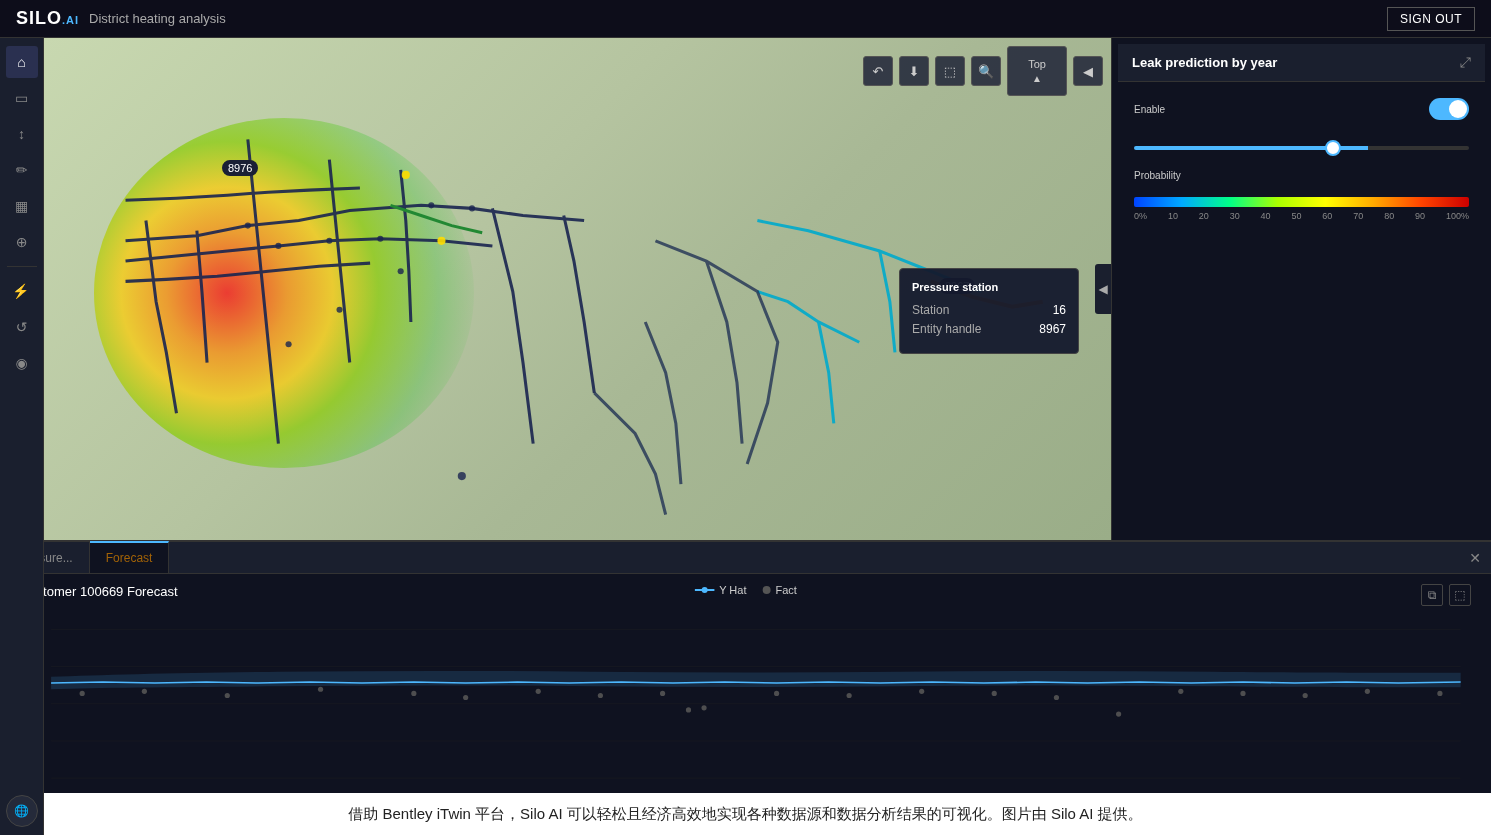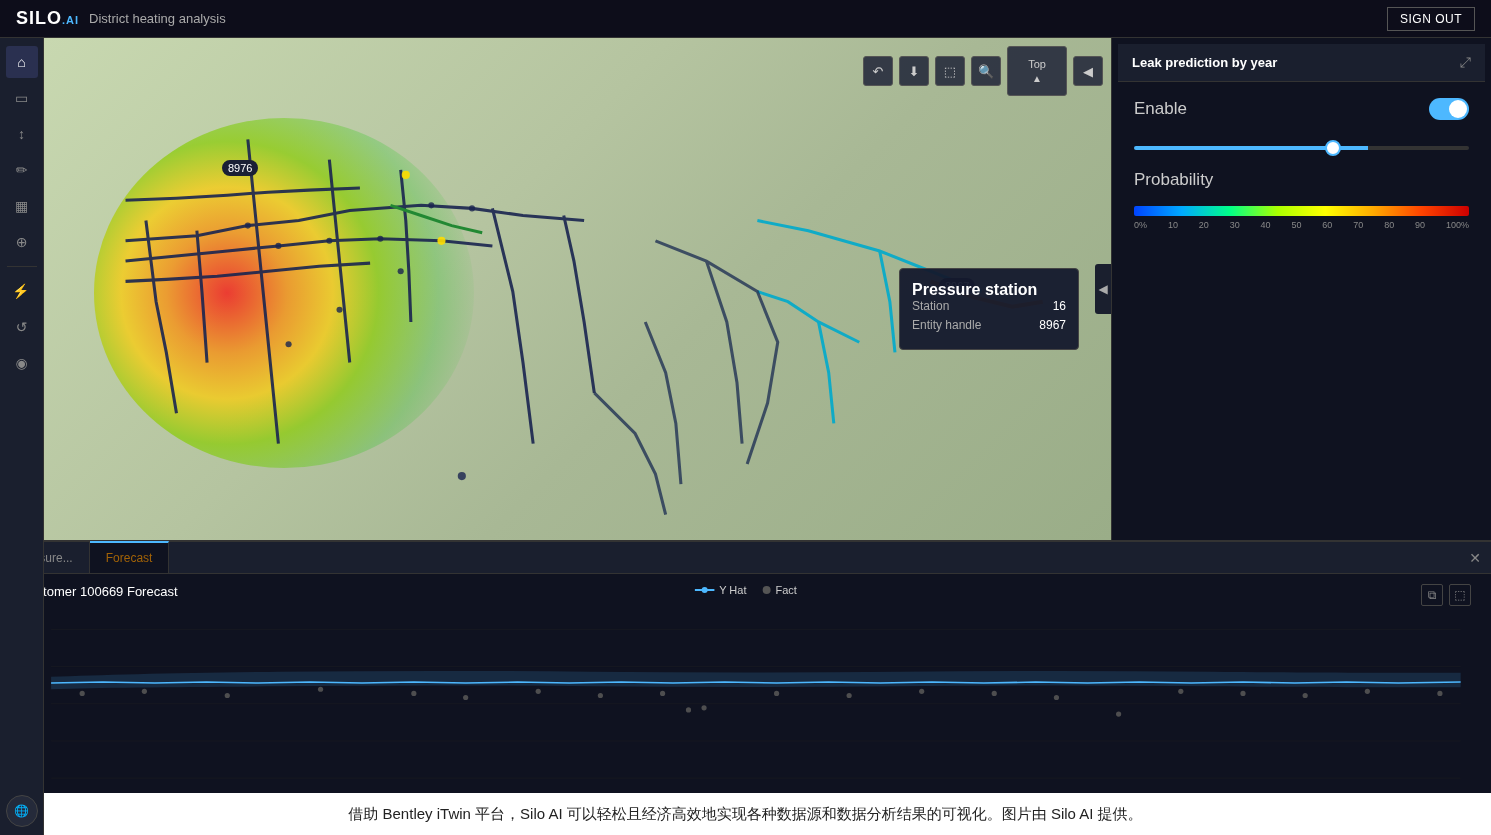--- a/index.html
+++ b/index.html
@@ -66,21 +66,21 @@
     #map-svg {
       position: absolute; inset: 0; width: 100%; height: 100%;
     }
 
     
     #map-tooltip {
       position: absolute; top: 230px; left: 855px; width: 180px;
       background: rgba(20,25,45,0.95); border: 1px solid #444; border-radius: 4px;
       padding: 12px; z-index: 50;
     }
-    #map-tooltip h3 { font-size: 16px; color: #fff; }
+    #map-tooltip h3 { font-size: 11px; color: #fff; margin-bottom: 10px; }
     #map-tooltip .row { display: flex; justify-content: space-between; margin-bottom: 5px; font-size: 12px; }
     #map-tooltip .row .label { color: #aaa; }
     #map-tooltip .row .value { color: #fff; }
 
     
     #map-toolbar {
       position: absolute; top: 8px; right: 8px; display: flex; gap: 6px; align-items: center;
     }
     .map-tool-btn {
       width: 30px; height: 30px; background: rgba(30,35,55,0.85); border: 1px solid #555;
@@ -107,21 +107,21 @@
       background: #0f1220; border-left: 1px solid #333; padding: 6px;
     }
     #right-panel-header {
       background: #1a1f2e; padding: 10px 14px; display: flex; align-items: center;
       justify-content: space-between; border-bottom: 1px solid #333;
     }
     #right-panel-header h2 { font-size: 13px; color: #fff; }
     #right-panel-body { padding: 16px; }
 
     .rp-row { display: flex; align-items: center; justify-content: space-between; margin-bottom: 16px; }
-    .rp-label { font-size: 17px; color: #ccc; }
+    .rp-label { font-size: 10px; color: #ccc; }
 
     
     .toggle-switch {
       width: 40px; height: 22px; background: #4db8ff; border-radius: 11px;
       position: relative; cursor: pointer;
     }
     .toggle-knob {
       position: absolute; right: 2px; top: 2px; width: 18px; height: 18px;
       background: #fff; border-radius: 50%;
     }

